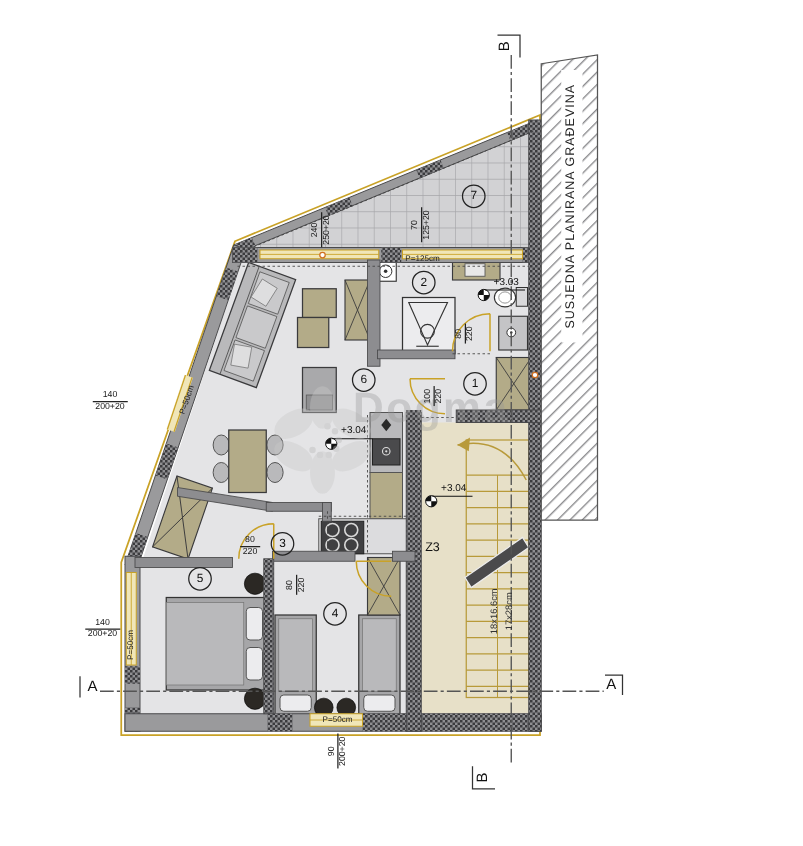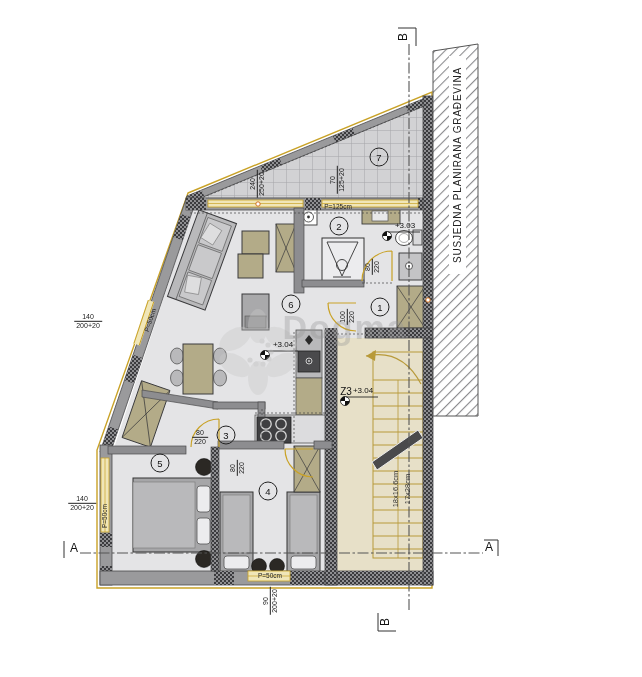--- a/index.html
+++ b/index.html
@@ -308,21 +308,21 @@
 <div class="room" style="left:226px;top:435px">3</div>
 <div class="room" style="left:268px;top:491px">4</div>
 <div class="room" style="left:160px;top:463px">5</div>
 <div class="room" style="left:291px;top:304px">6</div>
 <div class="room" style="left:379px;top:157px">7</div>
 
 <div class="lbl lvl" style="left:405px;top:226px">+3.03</div>
 <div class="lbl lvl" style="left:283px;top:345px">+3.04</div>
 <div class="lbl lvl" style="left:363px;top:391px">+3.04</div>
 
-<div class="lbl zone" style="left:346px;top:391px">Z3</div>
+<div class="lbl zone" style="left:346px;top:438px">Z3</div>
 <div class="lbl stairtxt rot" style="left:396px;top:489px">18x16.6cm</div>
 <div class="lbl stairtxt rot" style="left:408px;top:489px">17x28cm</div>
 
 <div class="lbl neighbor rot" style="left:457px;top:165px">SUSJEDNA PLANIRANA GRAĐEVINA</div>
 
 <div class="lbl sec" style="left:74px;top:549px">A</div>
 <div class="lbl sec" style="left:489px;top:548px">A</div>
 <div class="lbl sec rot" style="left:404px;top:37px">B</div>
 <div class="lbl sec rot" style="left:386px;top:622px">B</div>
 

